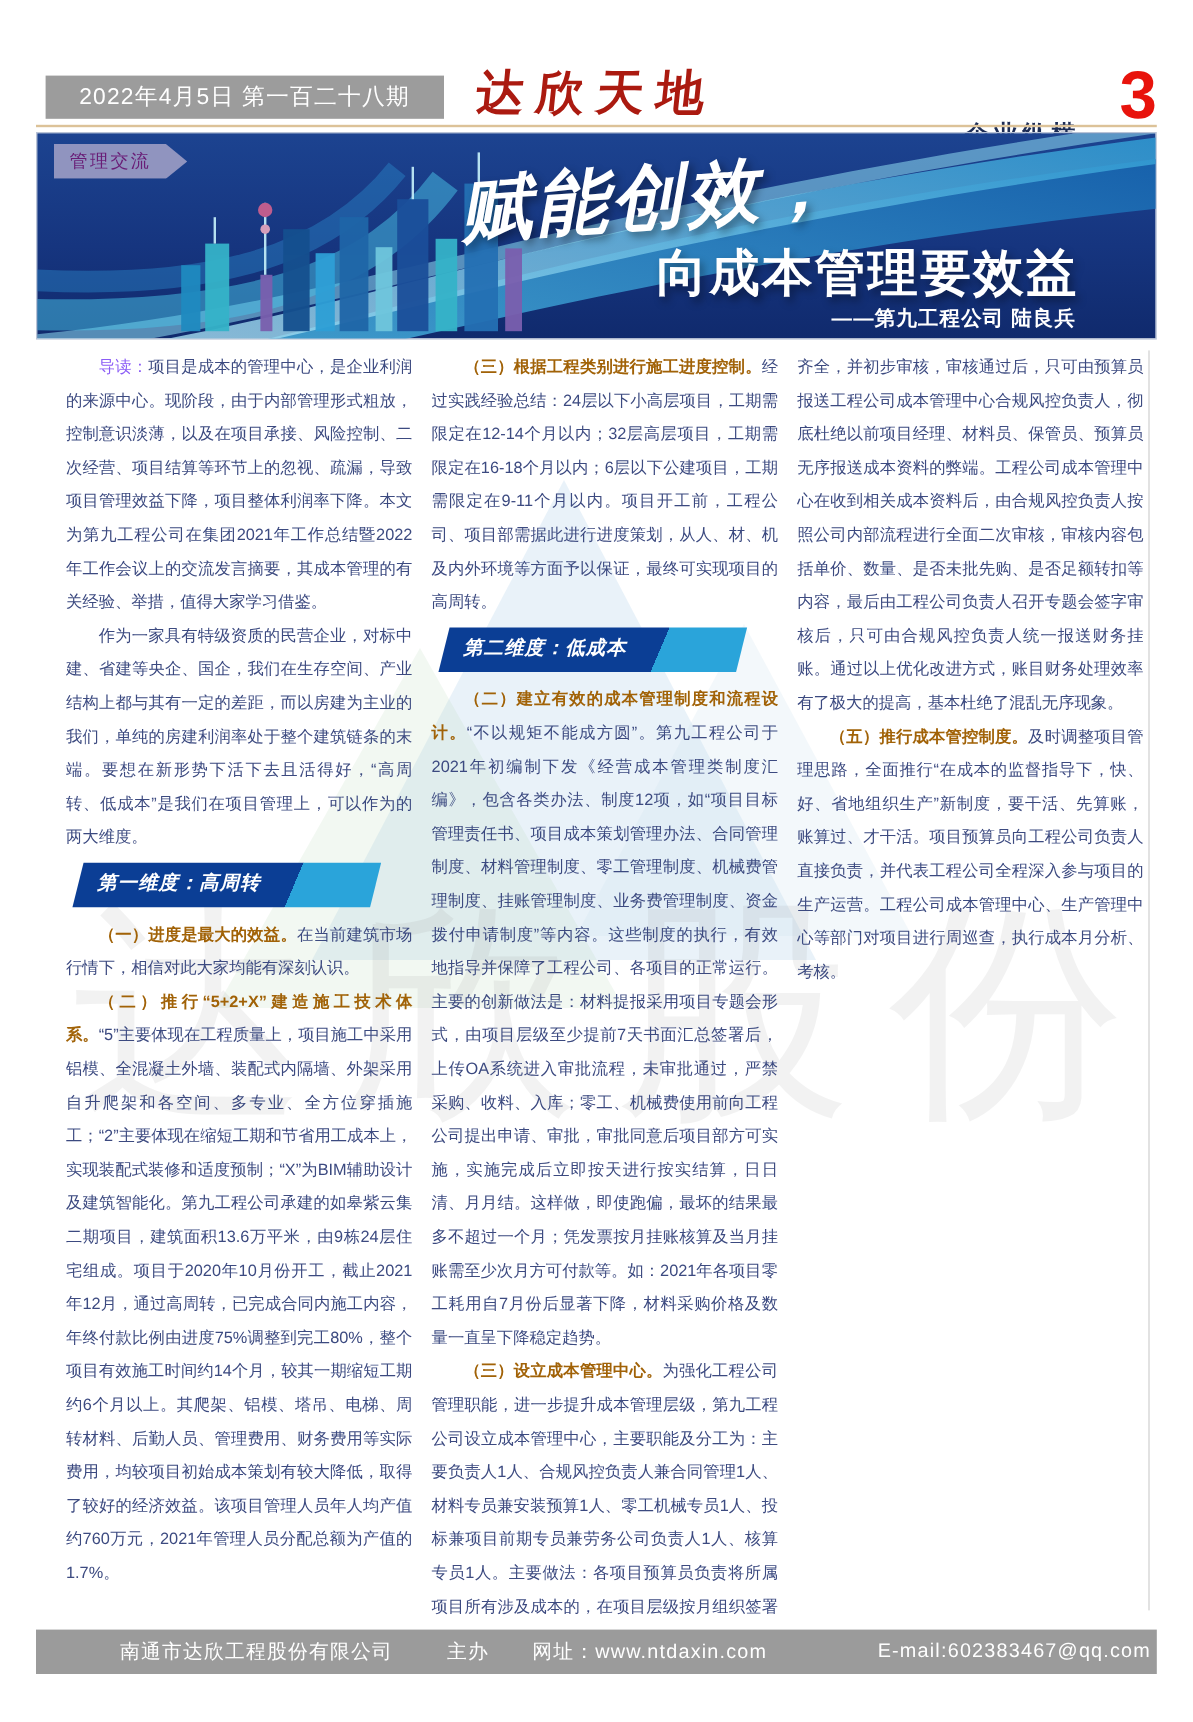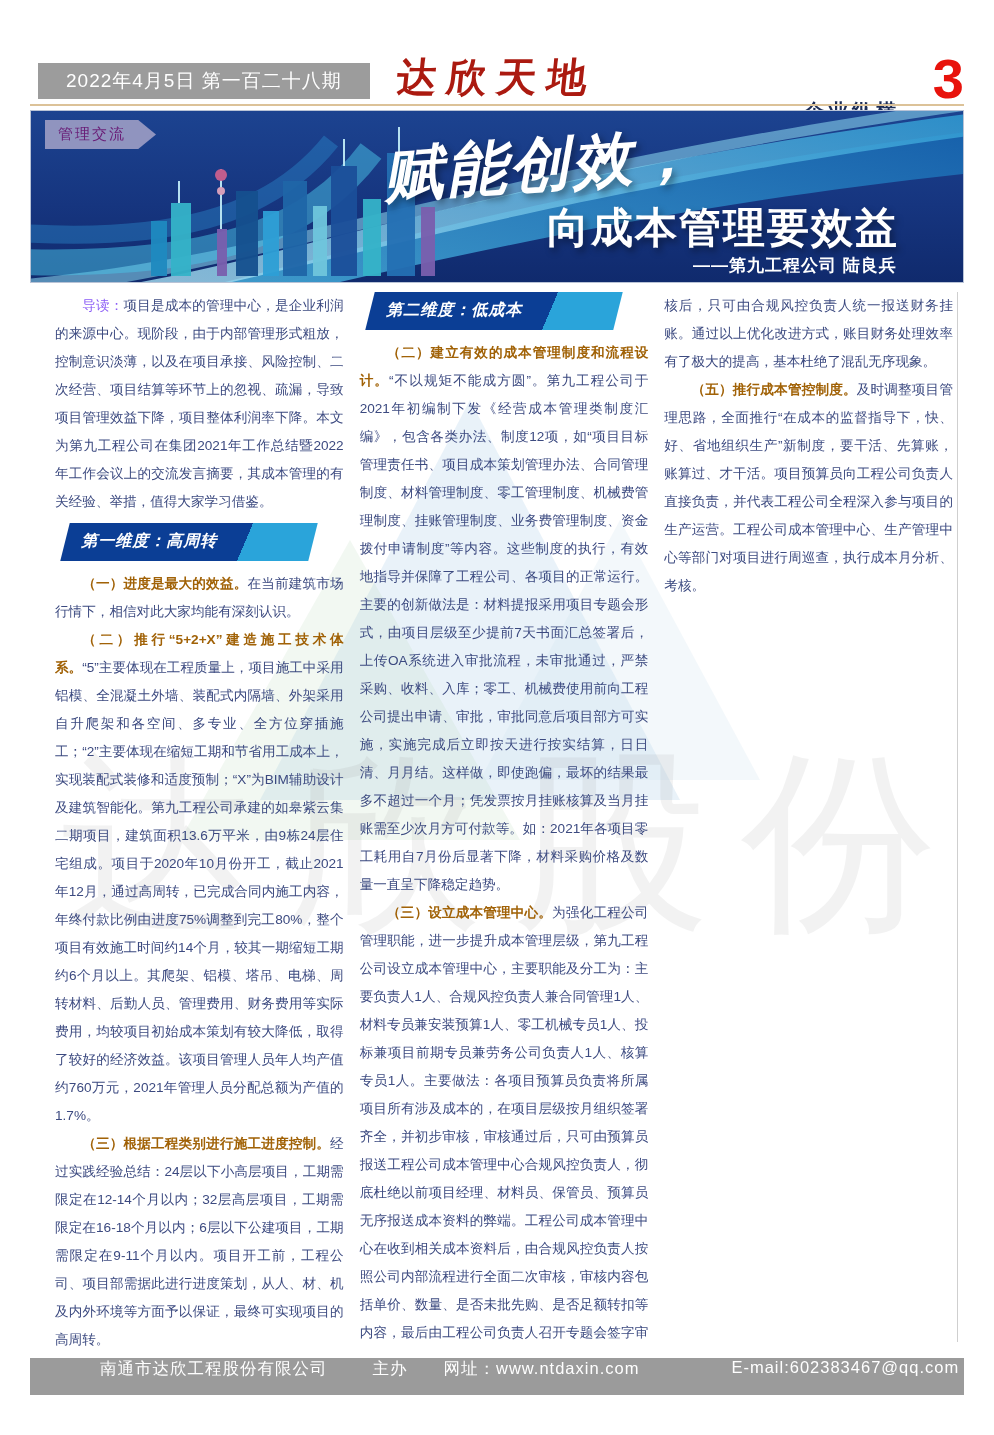--- a/index.html
+++ b/index.html
@@ -53,21 +53,21 @@
   .sec-banner{break-inside:avoid;width:222px;margin:7px 0 9px 10px;
               background:linear-gradient(100deg,#0b3e95 72%,#2aa4da 72%);
               transform:skewX(-14deg);padding:4px 10px 5px 16px;text-indent:0;}
   .sec-banner-text{display:inline-block;transform:skewX(14deg);color:#fff;
                    font-weight:bold;font-style:italic;font-size:16px;letter-spacing:1px;
                    white-space:nowrap;}
   .edge-line{position:absolute;left:957px;top:292px;width:1px;height:1050px;background:#cfcfcf;}
 
   
   .footer{position:absolute;left:30px;top:1358px;width:934px;height:37px;background:#9b9b9b;
-          color:#fff;display:flex;align-items:flex-start;font-size:16.5px;letter-spacing:1px;}
+          color:#fff;display:flex;align-items:center;font-size:16.5px;letter-spacing:1px;}
   .footer span{white-space:nowrap;}
   .f-org{margin-left:70px;} .f-role{margin-left:45px;} .f-site{margin-left:36px;} .f-mail{margin-left:92px;}
 </style>
 </head>
 <body>
 
 <div class="masthead">
   <div class="date-box">2022年4月5日 第一百二十八期</div>
   <div class="paper-title">达欣天地</div>
   <div class="section-label">企业纵横</div>
@@ -122,20 +122,21 @@
 
 <svg class="logo-triangles" width="994" height="900">
   <polygon points="470,120 680,520 260,520" fill="#9cc4e2" opacity="0.22"></polygon>
   <polygon points="350,260 520,560 180,560" fill="#b5d6b5" opacity="0.18"></polygon>
   <polygon points="620,240 760,500 480,500" fill="#cfe2f0" opacity="0.25"></polygon>
 </svg>
 <div class="watermark">达欣股份</div>
 
 <div class="article">
     <p class="para"><span class="lead-dark">导读：</span>项目是成本的管理中心，是企业利润的来源中心。现阶段，由于内部管理形式粗放，控制意识淡薄，以及在项目承接、风险控制、二次经营、项目结算等环节上的忽视、疏漏，导致项目管理效益下降，项目整体利润率下降。本文为第九工程公司在集团2021年工作总结暨2022年工作会议上的交流发言摘要，其成本管理的有关经验、举措，值得大家学习借鉴。</p>
+    <p class="para">作为一家具有特级资质的民营企业，对标中建、省建等央企、国企，我们在生存空间、产业结构上都与其有一定的差距，而以房建为主业的我们，单纯的房建利润率处于整个建筑链条的末端。要想在新形势下活下去且活得好，“高周转、低成本”是我们在项目管理上，可以作为的两大维度。</p>
     <div class="sec-banner"><span class="sec-banner-text">第一维度：高周转</span></div>
     <p class="para"><span class="lead-blue">（一）进度是最大的效益。</span>在当前建筑市场行情下，相信对此大家均能有深刻认识。</p>
     <p class="para"><span class="lead-blue">（二）推行“5+2+X”建造施工技术体系。</span>“5”主要体现在工程质量上，项目施工中采用铝模、全混凝土外墙、装配式内隔墙、外架采用自升爬架和各空间、多专业、全方位穿插施工；“2”主要体现在缩短工期和节省用工成本上，实现装配式装修和适度预制；“X”为BIM辅助设计及建筑智能化。第九工程公司承建的如皋紫云集二期项目，建筑面积13.6万平米，由9栋24层住宅组成。项目于2020年10月份开工，截止2021年12月，通过高周转，已完成合同内施工内容，年终付款比例由进度75%调整到完工80%，整个项目有效施工时间约14个月，较其一期缩短工期约6个月以上。其爬架、铝模、塔吊、电梯、周转材料、后勤人员、管理费用、财务费用等实际费用，均较项目初始成本策划有较大降低，取得了较好的经济效益。该项目管理人员年人均产值约760万元，2021年管理人员分配总额为产值的1.7%。</p>
     <p class="para"><span class="lead-blue">（三）根据工程类别进行施工进度控制。</span>经过实践经验总结：24层以下小高层项目，工期需限定在12-14个月以内；32层高层项目，工期需限定在16-18个月以内；6层以下公建项目，工期需限定在9-11个月以内。项目开工前，工程公司、项目部需据此进行进度策划，从人、材、机及内外环境等方面予以保证，最终可实现项目的高周转。</p>
     <div class="sec-banner"><span class="sec-banner-text">第二维度：低成本</span></div>
     <p class="para"><span class="lead-blue">（二）建立有效的成本管理制度和流程设计。</span>“不以规矩不能成方圆”。第九工程公司于2021年初编制下发《经营成本管理类制度汇编》，包含各类办法、制度12项，如“项目目标管理责任书、项目成本策划管理办法、合同管理制度、材料管理制度、零工管理制度、机械费管理制度、挂账管理制度、业务费管理制度、资金拨付申请制度”等内容。这些制度的执行，有效地指导并保障了工程公司、各项目的正常运行。主要的创新做法是：材料提报采用项目专题会形式，由项目层级至少提前7天书面汇总签署后，上传OA系统进入审批流程，未审批通过，严禁采购、收料、入库；零工、机械费使用前向工程公司提出申请、审批，审批同意后项目部方可实施，实施完成后立即按天进行按实结算，日日清、月月结。这样做，即使跑偏，最坏的结果最多不超过一个月；凭发票按月挂账核算及当月挂账需至少次月方可付款等。如：2021年各项目零工耗用自7月份后显著下降，材料采购价格及数量一直呈下降稳定趋势。</p>
     <p class="para"><span class="lead-blue">（三）设立成本管理中心。</span>为强化工程公司管理职能，进一步提升成本管理层级，第九工程公司设立成本管理中心，主要职能及分工为：主要负责人1人、合规风控负责人兼合同管理1人、材料专员兼安装预算1人、零工机械专员1人、投标兼项目前期专员兼劳务公司负责人1人、核算专员1人。主要做法：各项目预算员负责将所属项目所有涉及成本的，在项目层级按月组织签署齐全，并初步审核，审核通过后，只可由预算员报送工程公司成本管理中心合规风控负责人，彻底杜绝以前项目经理、材料员、保管员、预算员无序报送成本资料的弊端。工程公司成本管理中心在收到相关成本资料后，由合规风控负责人按照公司内部流程进行全面二次审核，审核内容包括单价、数量、是否未批先购、是否足额转扣等内容，最后由工程公司负责人召开专题会签字审核后，只可由合规风控负责人统一报送财务挂账。通过以上优化改进方式，账目财务处理效率有了极大的提高，基本杜绝了混乱无序现象。</p>
     <p class="para"><span class="lead-blue">（五）推行成本管控制度。</span>及时调整项目管理思路，全面推行“在成本的监督指导下，快、好、省地组织生产”新制度，要干活、先算账，账算过、才干活。项目预算员向工程公司负责人直接负责，并代表工程公司全程深入参与项目的生产运营。工程公司成本管理中心、生产管理中心等部门对项目进行周巡查，执行成本月分析、考核。</p>
   </div>
 <div class="edge-line"></div>

